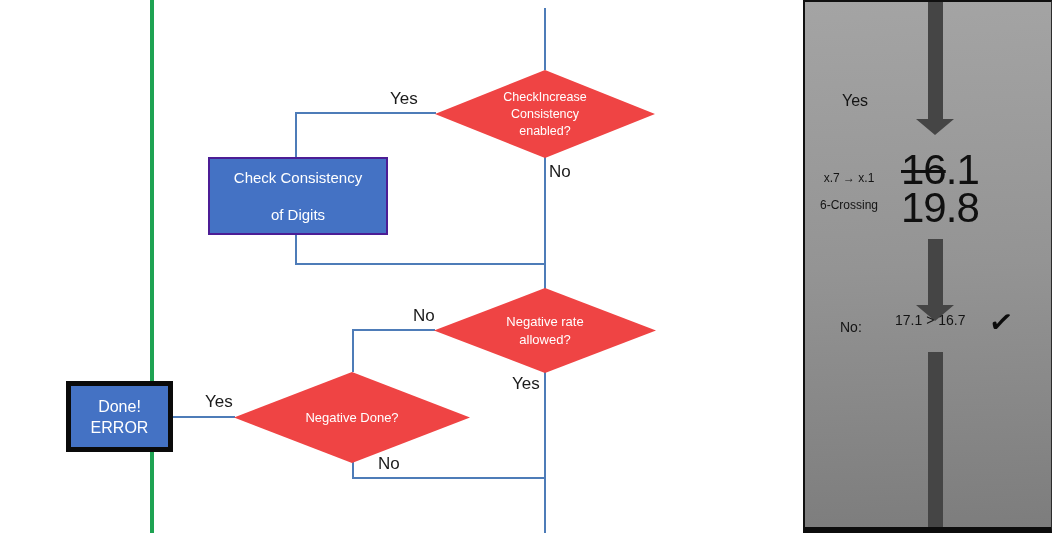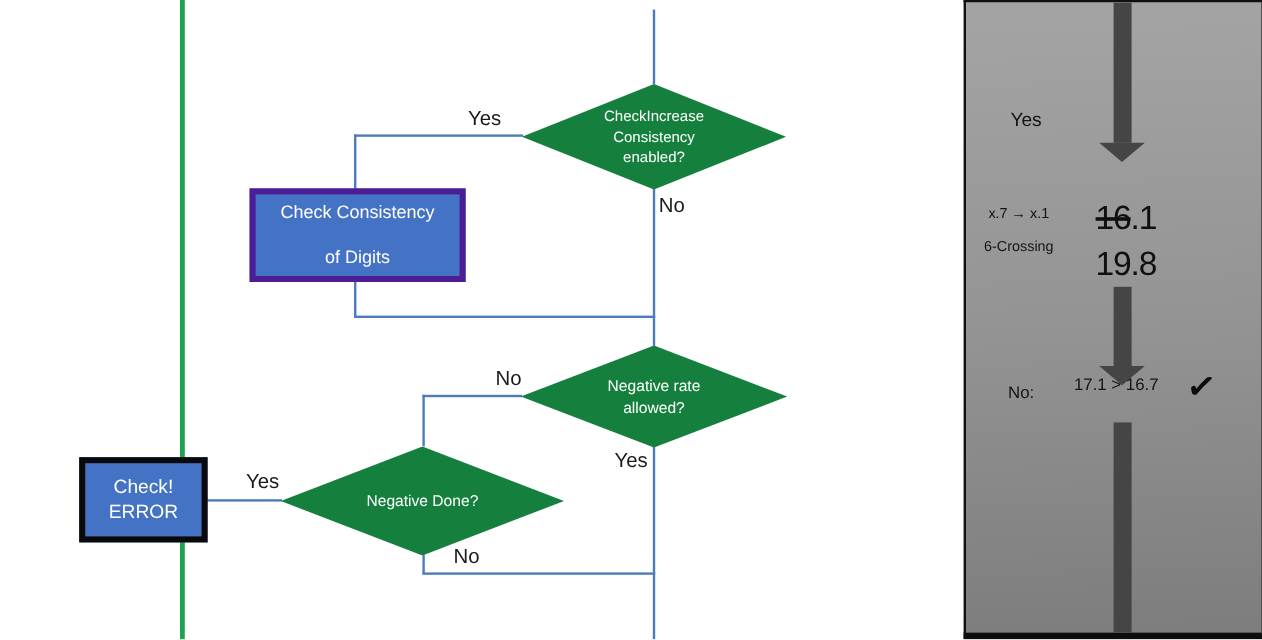--- a/index.html
+++ b/index.html
@@ -8,30 +8,30 @@
     font-family:"Liberation Sans",sans-serif;
   }
   
   .connector{position:absolute;background:#4E7CB8;z-index:2;}
   .connector.h{height:2px;}
   .connector.v{width:2px;}
   
   .guide-green{position:absolute;left:150px;top:0;width:4px;height:533px;background:#1EA352;z-index:1;}
   
   .diamond{
-    position:absolute;background:#15803d;z-index:3;
+    position:absolute;background:#ef4444;z-index:3;
     clip-path:polygon(50% 0,100% 50%,50% 100%,0 50%);
     display:flex;flex-direction:column;align-items:center;justify-content:center;
     color:#fff;text-align:center;
   }
   .d-small{font-size:12.5px;line-height:17px;}
   .d-mid{font-size:13px;line-height:18px;}
   .procbox{
     position:absolute;left:208px;top:157px;width:180px;height:78px;box-sizing:border-box;
-    background:#4472C4;border:5px solid #4c1d95;z-index:3;
+    background:#4472C4;border:2px solid #4c1d95;z-index:3;
     display:flex;flex-direction:column;align-items:center;justify-content:center;
     color:#fff;text-align:center;font-size:15px;line-height:21px;gap:16px;
   }
   .donebox{
     position:absolute;left:66px;top:381px;width:107px;height:71px;box-sizing:border-box;
     background:#4472C4;border:5px solid #0A0A0A;z-index:4;
     display:flex;flex-direction:column;align-items:center;justify-content:center;
     color:#fff;text-align:center;font-size:16px;line-height:21px;
   }
   
@@ -46,22 +46,22 @@
   }
   .arrow-shaft{position:absolute;left:123px;width:15px;background:#454545;}
   .arrow-head{
     position:absolute;left:111px;width:0;height:0;
     border-left:19px solid transparent;border-right:19px solid transparent;
     border-top:16px solid #454545;
   }
   .p-text{position:absolute;color:#141414;font-size:14px;white-space:nowrap;}
   .rule-block{position:absolute;left:0;top:163px;width:88px;text-align:center;
     color:#141414;font-size:12px;line-height:27px;white-space:nowrap;}
-  .values{position:absolute;left:108px;top:149px;color:#101010;font-size:28px;line-height:38px;
-    letter-spacing:-1px;white-space:nowrap;margin-top:12px;}
+  .values{position:absolute;left:96px;top:149px;color:#101010;font-size:42px;line-height:38px;
+    letter-spacing:-1px;white-space:nowrap;}
   .struck{text-decoration:line-through;text-decoration-thickness:3px;}
   .checkmark{position:absolute;left:184px;top:303px;color:#0c0c0c;font-size:29px;font-weight:bold;
     transform:rotate(8deg);}
 </style>
 </head>
 <body>
 
 <div id="stage">
 
   <div class="guide-green"></div>
@@ -92,21 +92,21 @@
   <div class="diamond d-mid" style="left:434px;top:288px;width:222px;height:85px;">
     <span>Negative rate</span>
     <span>allowed?</span>
   </div>
 
   <div class="diamond d-mid" style="left:234px;top:372px;width:236px;height:91px;">
     <span>Negative Done?</span>
   </div>
 
   <div class="donebox">
-    <span>Check!</span>
+    <span>Done!</span>
     <span>ERROR</span>
   </div>
 
   <div class="blabel" style="left:390px;top:89px;">Yes</div>
   <div class="blabel" style="left:549px;top:162px;">No</div>
   <div class="blabel" style="left:413px;top:306px;">No</div>
   <div class="blabel" style="left:512px;top:374px;">Yes</div>
   <div class="blabel" style="left:205px;top:392px;">Yes</div>
   <div class="blabel" style="left:378px;top:454px;">No</div>
 

